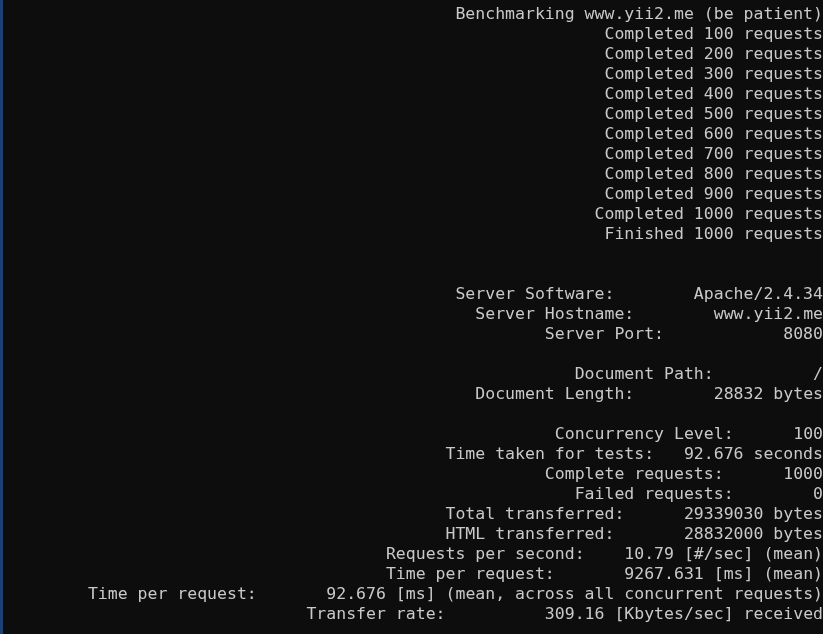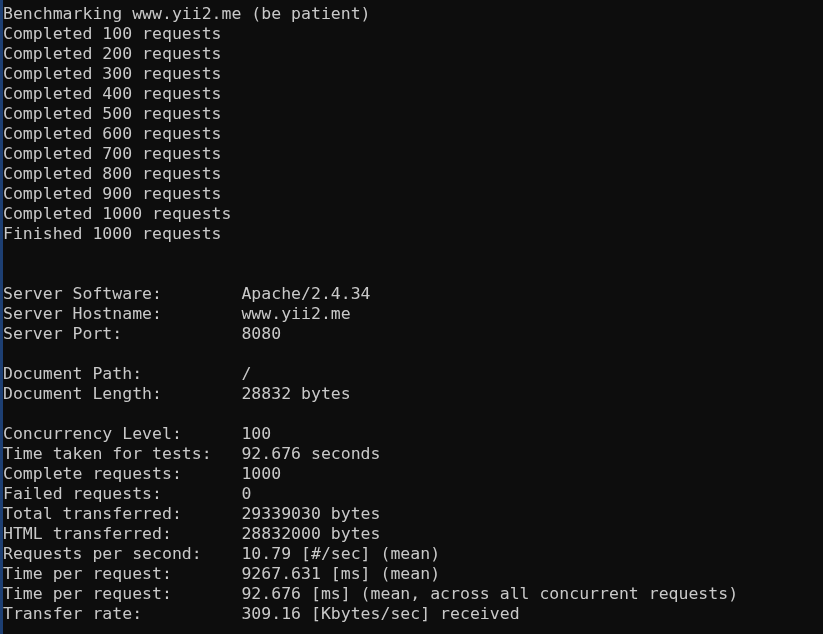--- a/index.html
+++ b/index.html
@@ -32,20 +32,21 @@
     position: absolute;
     left: 3px;
     top: 4px;
     width: 820px;
     white-space: pre;
     letter-spacing: 0;
   }
   .line {
     height: 20px;
     white-space: pre;
+    text-align: right;
   }
   .line.blank {
     height: 20px;
   }
 </style>
 </head>
 <body>
 
 <div id="terminal">
 

